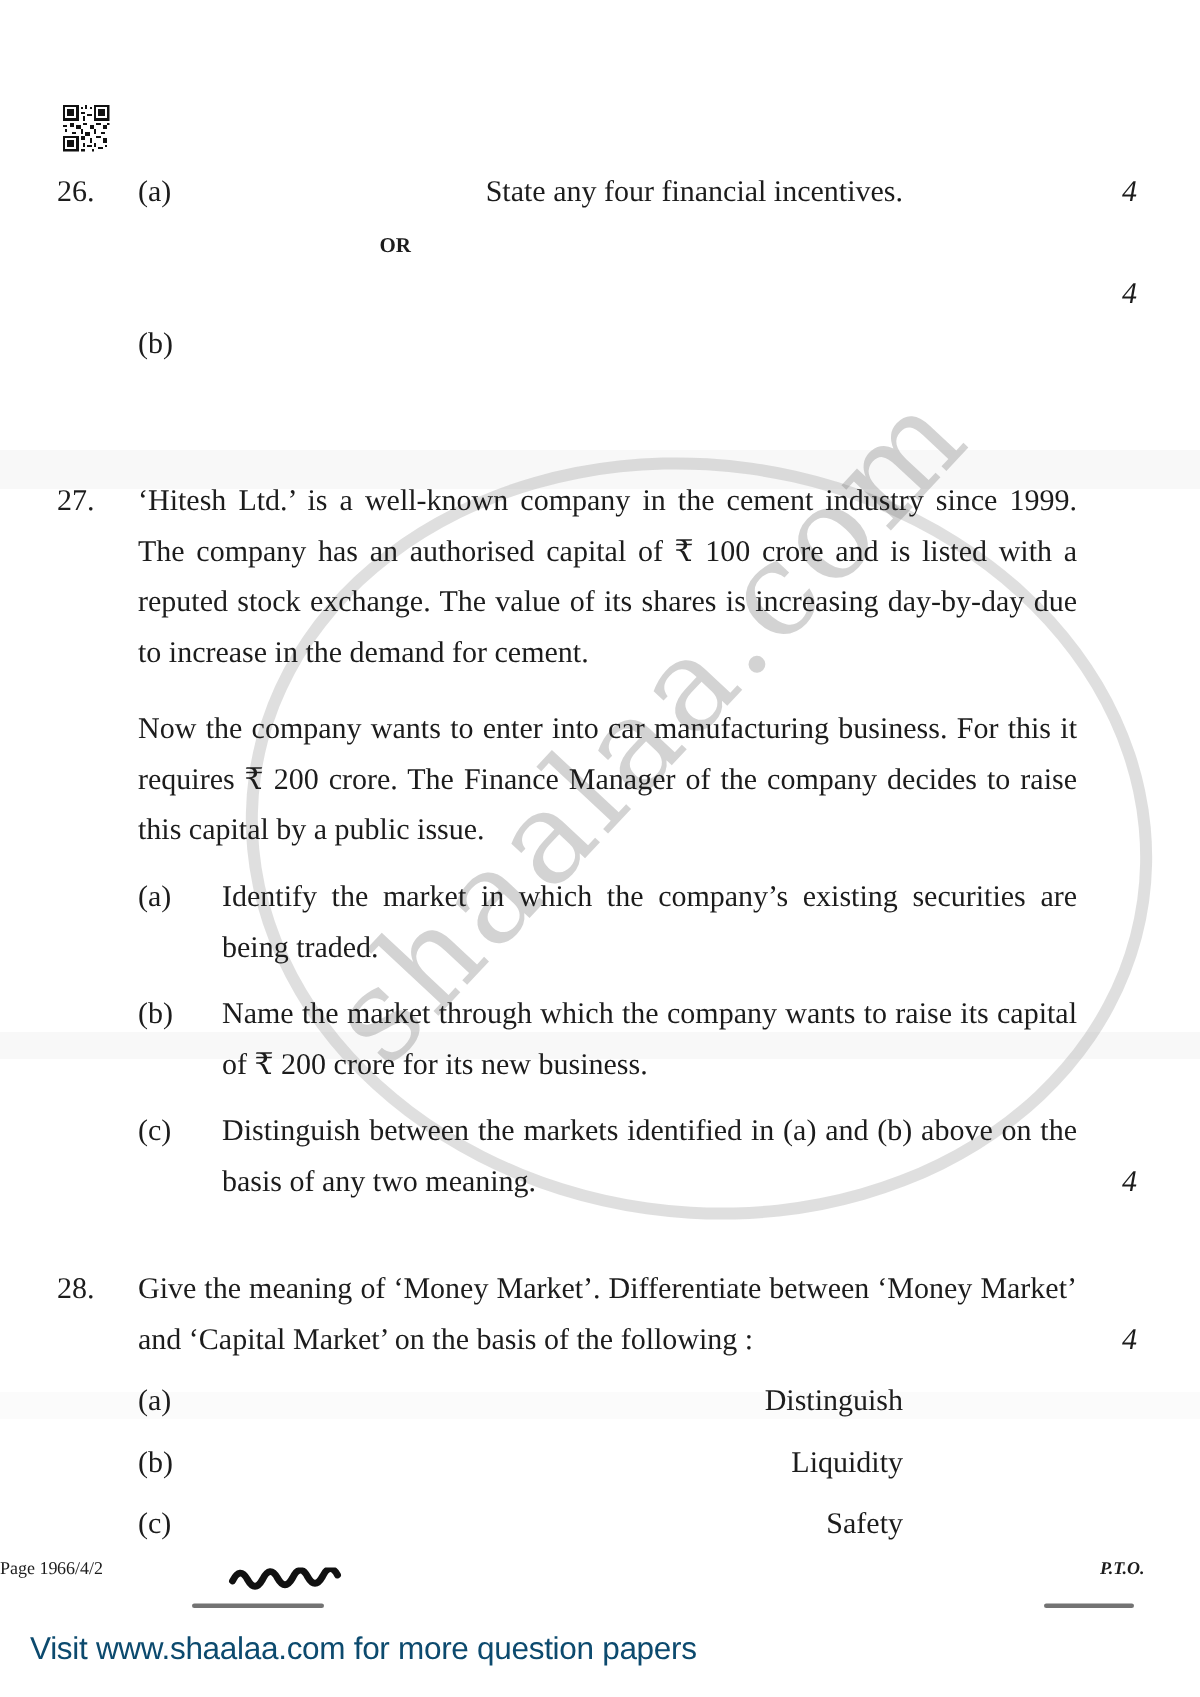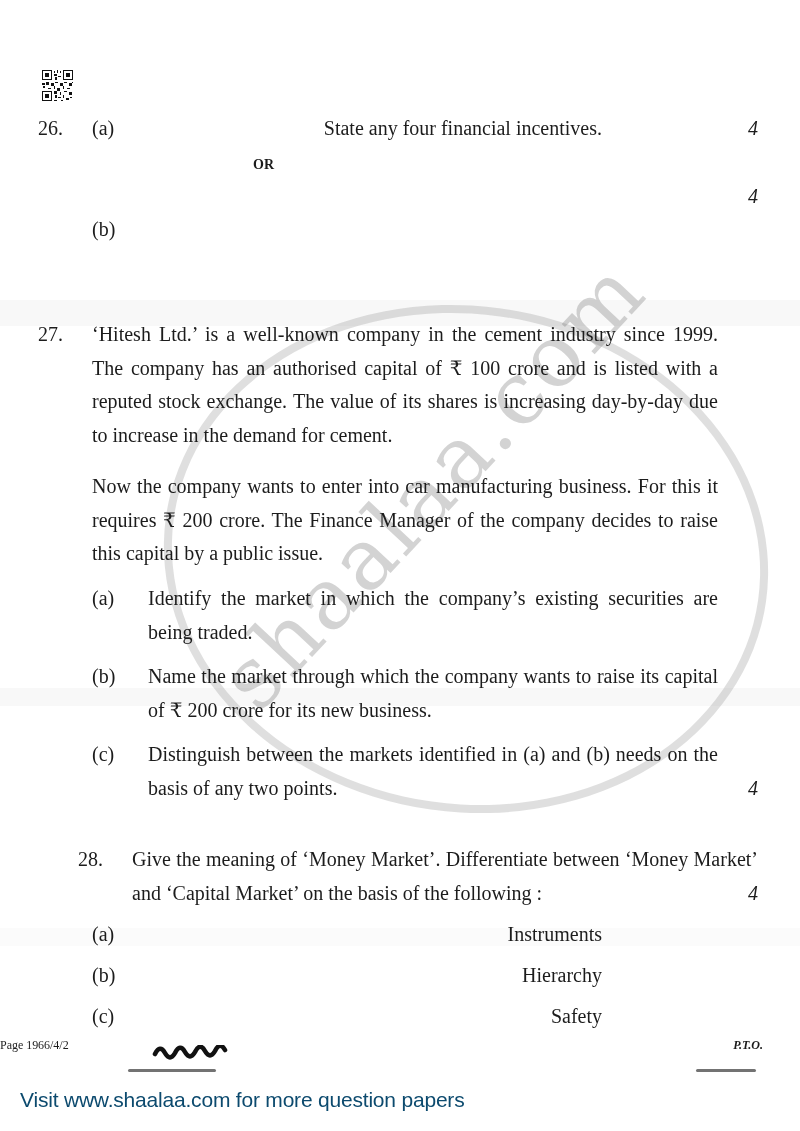--- a/index.html
+++ b/index.html
@@ -126,38 +126,38 @@
     <div class="row" style="top:582px;">
       <span class="plabel">(a)</span>
       <div class="ptext">Identify the market in which the company’s existing securities are being traded.</div>
     </div>
     <div class="row" style="top:660px;">
       <span class="plabel">(b)</span>
       <div class="ptext">Name the market through which the company wants to raise its capital of ₹ 200 crore for its new business.</div>
     </div>
     <div class="row" style="top:738px;">
       <span class="plabel">(c)</span>
-      <div class="ptext">Distinguish between the markets identified in (a) and (b) needs on the basis of any two points.</div>
+      <div class="ptext">Distinguish between the markets identified in (a) and (b) above on the basis of any two meaning.</div>
       <span class="marks">4</span>
     </div>
   </div>
 
   <div>
-    <div class="row" style="top:843px;margin-left:40px;">
+    <div class="row" style="top:843px;">
       <span class="qnum">28.</span>
       <div class="qtext">Give the meaning of ‘Money Market’. Differentiate between ‘Money Market’ and ‘Capital Market’ on the basis of the following :</div>
       <span class="marks">4</span>
     </div>
     <div class="row" style="top:918px;">
       <span class="plabel">(a)</span>
-      <div class="ptext single">Instruments</div>
+      <div class="ptext single">Distinguish</div>
     </div>
     <div class="row" style="top:959px;">
       <span class="plabel">(b)</span>
-      <div class="ptext single">Hierarchy</div>
+      <div class="ptext single">Liquidity</div>
     </div>
     <div class="row" style="top:1000px;">
       <span class="plabel">(c)</span>
       <div class="ptext single">Safety</div>
     </div>
   </div>
 
   <div class="footer">
     <span class="fcode">66/4/2</span>
     <span class="fsquig">

